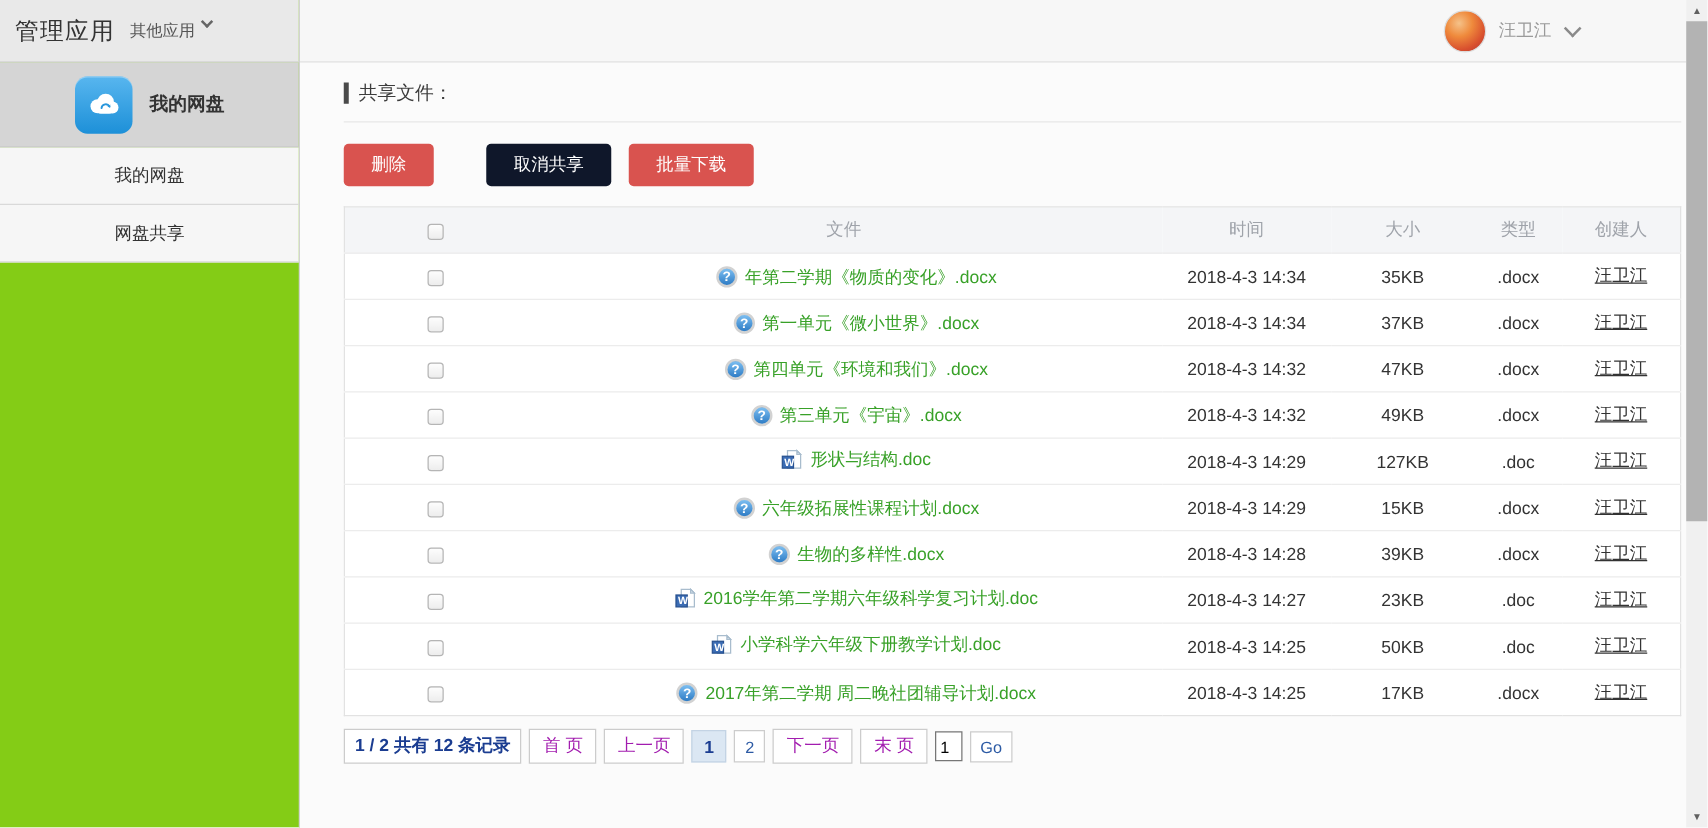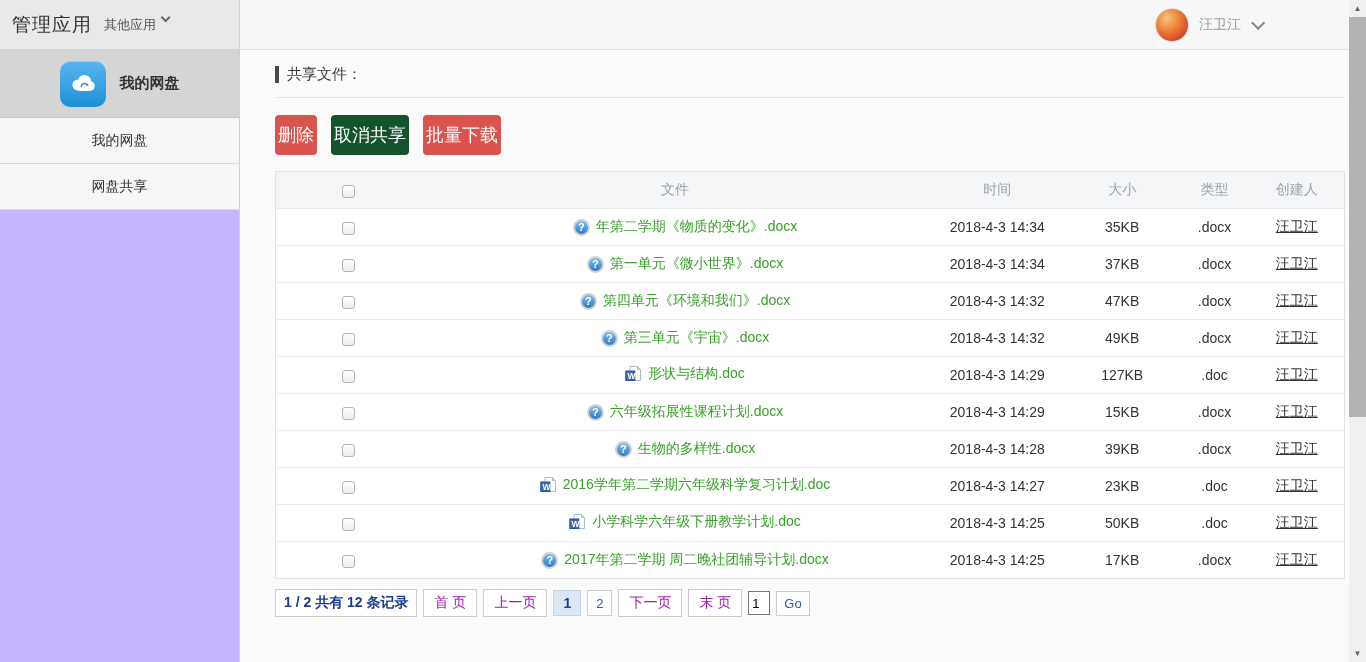--- a/index.html
+++ b/index.html
@@ -3,21 +3,21 @@
 <meta charset="utf-8">
 <style>
   * { margin:0; padding:0; box-sizing:border-box; }
   html,body { width:1366px; height:662px; overflow:hidden; }
   body {
     font-family:"Liberation Sans","DejaVu Sans",sans-serif;
     background:#fbfbfb; color:#333; font-size:14px; position:relative;
   }
 
   
-  .sidebar { position:absolute; left:0; top:0; width:240px; height:662px; background:#c4b5fd; border-right:1px solid #d2d2d2; }
+  .sidebar { position:absolute; left:0; top:0; width:240px; height:662px; background:#84cc16; border-right:1px solid #d2d2d2; }
   .sb-header { height:50px; background:#e9e9e9; border-bottom:1px solid #d4d4d4; display:flex; align-items:center; padding:0 12px; }
   .sb-title { font-size:19px; color:#333; letter-spacing:1px; }
   .sb-other { font-size:13px; color:#555; margin-left:12px; display:flex; gap:4px; cursor:pointer; }
   .sb-active { height:68px; background:#d5d5d5; display:flex; align-items:center; justify-content:center; gap:14px; border-bottom:1px solid #c9c9c9; }
   .app-icon { width:46px; height:46px; border-radius:10px; background:linear-gradient(180deg,#58b6ef 0%,#1d90d8 100%); display:flex; align-items:center; justify-content:center; box-shadow:inset 0 1px 0 rgba(255,255,255,.35); }
   .sb-active-label { font-size:15px; font-weight:bold; color:#333; }
   .sb-item { height:46px; background:#f6f6f6; border-bottom:1px solid #d9d9d9; display:flex; align-items:center; justify-content:center; font-size:14px; color:#333; cursor:pointer; }
 
   
   .topbar { position:absolute; left:240px; top:0; right:17px; height:50px; background:#f7f7f7; border-bottom:1px solid #e2e2e2; }
@@ -28,23 +28,23 @@
   .chev.small { width:7px; height:7px; border-color:#666; }
 
   
   .content { position:absolute; left:275px; top:50px; width:1070px; }
   .title-row { margin-top:15px; display:flex; align-items:center; gap:8px; }
   .title-bar-mark { width:4px; height:17px; background:#4a4a4a; }
   .section-title { font-size:15px; color:#3c3c3c; }
   .divider { margin-top:13px; border:none; border-top:1px solid #e7e7e7; }
 
   .toolbar { margin-top:17px; display:flex; gap:14px; }
-  .btn { border:none; border-radius:4px; color:#fff; font-size:18px; padding:8px 3px; cursor:pointer; font-family:Liberation Sans, sans-serif; }
+  .btn { border:none; border-radius:4px; color:#fff; font-size:14px; padding:8px 22px; cursor:pointer; font-family:Liberation Sans, sans-serif; }
   .btn-danger { background:#d9534f; }
-  .btn-success { background:#14532d; }
+  .btn-success { background:#0f172a;margin-left:28px; }
 
   
   table.files { margin-top:16px; width:1070px; border-collapse:collapse; background:#fff; border:1px solid #e2e2e2; }
   table.files th { height:37px; background:#f4f5f7; color:#9fa3aa; font-weight:normal; font-size:14px; }
   table.files td { height:37px; font-size:14px; color:#333; text-align:center; border-top:1px solid #ececec; }
   td.c-file { text-align:left; }
   .file-link { display:inline-flex; align-items:center; gap:6px; margin-left:20px; color:#38a128; text-decoration:none; cursor:pointer; }
   .creator-link { color:#333; text-decoration:underline; cursor:pointer; }
   input[type=checkbox].cb { appearance:none; -webkit-appearance:none; width:13px; height:13px; border:1px solid #b5b5b5; border-radius:3px; background:linear-gradient(180deg,#fdfdfd,#ededed); vertical-align:middle; cursor:pointer; }
 

